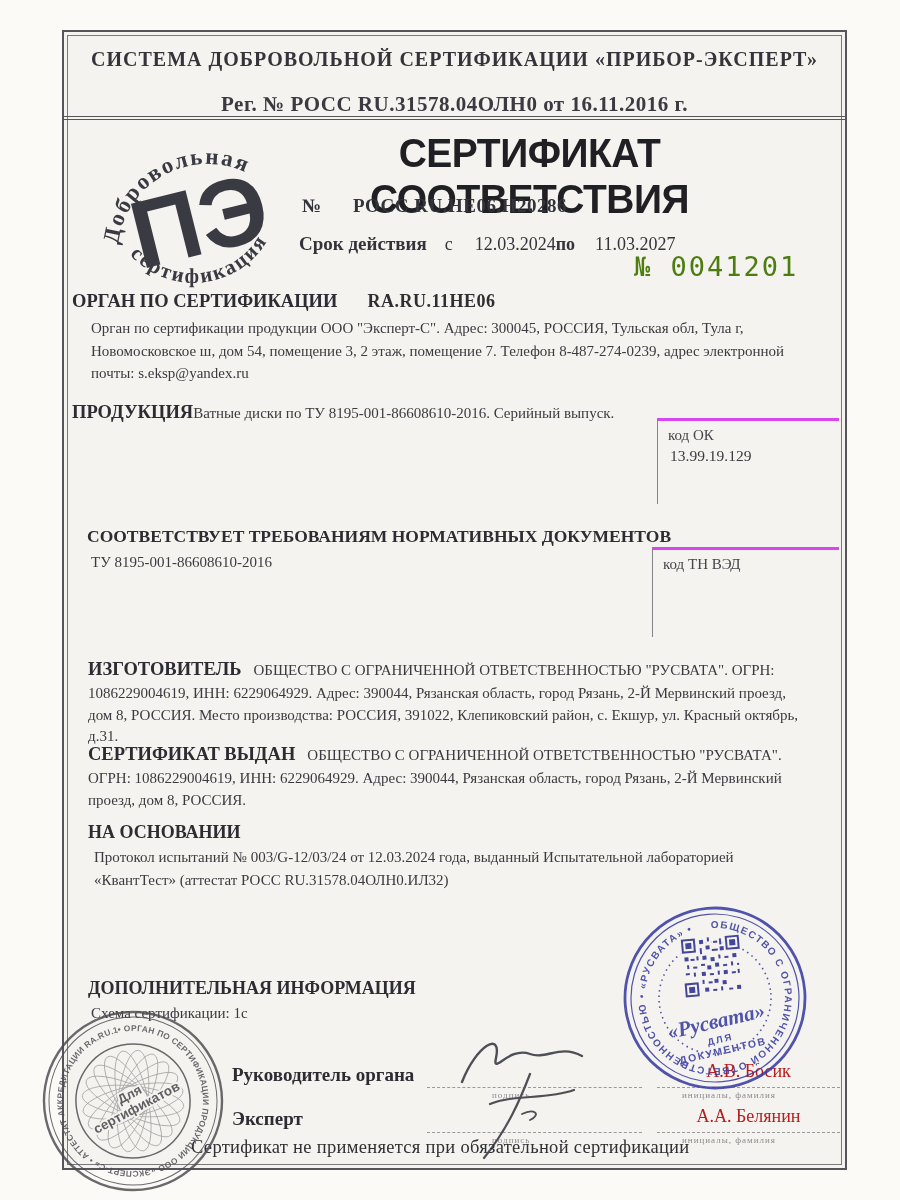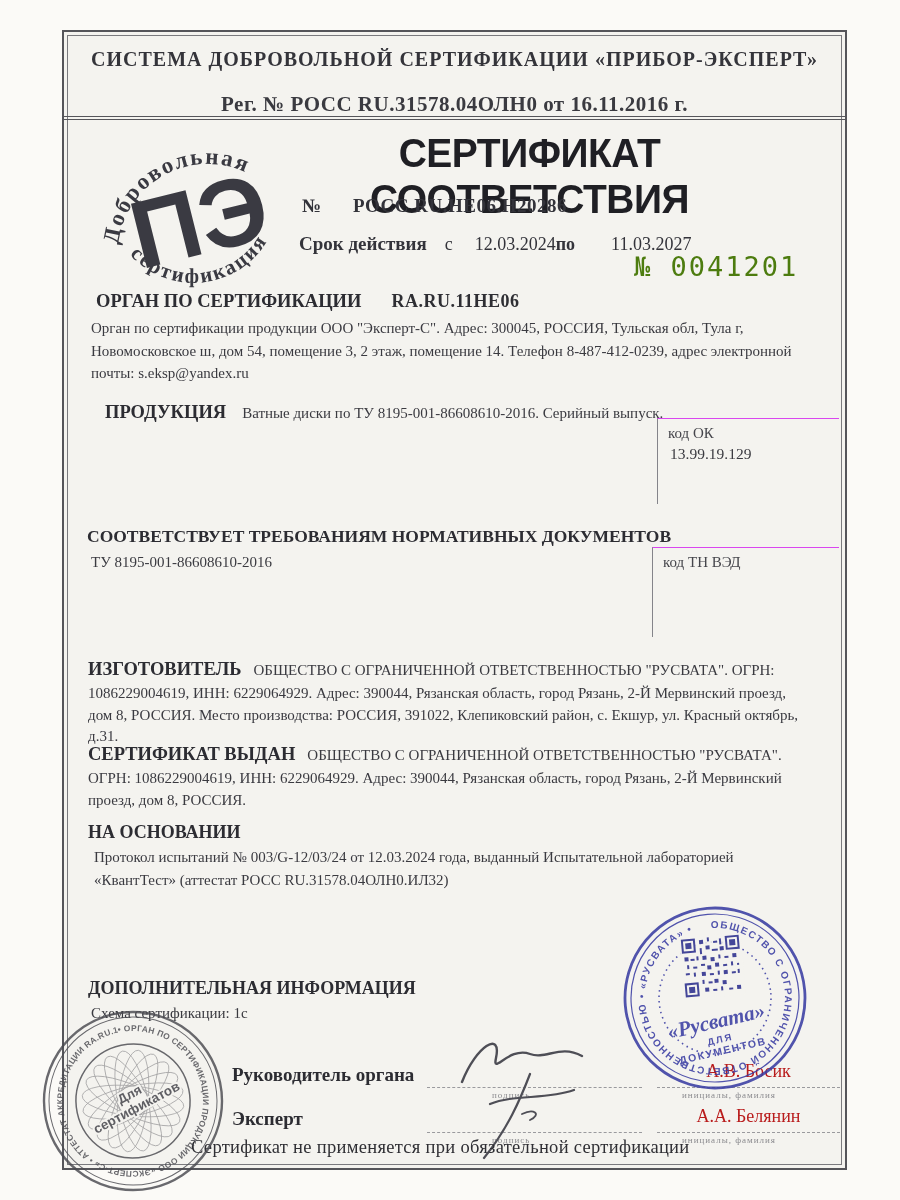--- a/index.html
+++ b/index.html
@@ -14,21 +14,21 @@
   .title{left:178px;top:100px;width:575px;text-align:center;font-family:"Liberation Sans",sans-serif;font-weight:700;font-size:39px;letter-spacing:-.5px;color:#1f1f24;transform:scaleY(1.05);}
   .numline{left:238px;top:163px;font-size:19px;color:#33333a;}
   .numline .lbl{font-weight:700;margin-right:32px;}
   .numline .val{font-weight:600;letter-spacing:.5px;}
   .validity{left:235px;top:201px;font-size:18px;color:#33333a;display:flex;align-items:baseline;}
   .validity .b{font-weight:700;font-size:19px;}
   .blank-num{left:570px;top:219px;font-family:"DejaVu Sans Mono",monospace;font-size:27px;letter-spacing:2px;color:#4d7c0f;}
   .sec-head{font-weight:700;font-size:18.5px;color:#2c2c32;}
   .body-txt{font-size:15px;line-height:1.5;color:#3a3a40;}
   .row-inline{display:flex;align-items:baseline;}
-  .codebox{box-sizing:border-box;border-top:1px solid #d946ef;border-left:1px solid #84848a;padding:6px 0 0 10px;}
+  .codebox{box-sizing:border-box;border-top:3px solid #d946ef;border-left:1px solid #84848a;padding:6px 0 0 10px;}
   .codebox .cl{font-size:15px;color:#45454b;}
   .codebox .cv{font-size:15.5px;color:#3a3a40;margin-top:3px;padding-left:2px;}
   .sig-label{font-weight:700;font-size:19px;color:#2c2c32;}
   .dash{border-bottom:1px dashed #9a9a9e;}
   .caption{font-size:9px;color:#8a8a8e;letter-spacing:1px;}
   .sig-name{font-size:18px;color:#b91c1c;text-align:center;}
   .footer-txt{font-size:18.5px;color:#2f2f34;letter-spacing:.3px;}
   .stamp{pointer-events:none;}
   svg text{font-family:"Liberation Sans",sans-serif;}
   .serifsvg{font-family:"Liberation Serif",serif;}
@@ -65,32 +65,32 @@
 
     <div class="abs numline">
       <span class="lbl">№</span><span class="val">РОСС RU.НЕ06.Н20286</span>
     </div>
 
     <div class="abs validity">
       <span class="b">Срок действия</span>
       <span style="margin-left:18px">с</span>
       <span style="margin-left:22px">12.03.2024</span>
       <span style="font-weight:600">по</span>
-      <span style="margin-left:36px">11.03.2027</span>
+      <span style="margin-left:20px">11.03.2027</span>
     </div>
 
     <div class="abs blank-num">№ 0041201</div>
 
-    <div class="abs row-inline" style="left:32px;top:259px;gap:30px">
+    <div class="abs row-inline" style="left:8px;top:259px;gap:30px">
       <span class="sec-head">ОРГАН ПО СЕРТИФИКАЦИИ</span>
       <span style="font-size:18px;font-weight:600;letter-spacing:.5px">RA.RU.11НЕ06</span>
     </div>
-    <div class="abs body-txt" style="left:27px;top:285px;width:722px">Орган по сертификации продукции ООО "Эксперт-С". Адрес: 300045, РОССИЯ, Тульская обл, Тула г, Новомосковское ш, дом 54, помещение 3, 2 этаж, помещение 14. Телефон 8-487-412-0239, адрес электронной почты: s.eksp@yandex.ru</div>
-
-    <div class="abs row-inline" style="left:41px;top:370px;gap:16px">
+    <div class="abs body-txt" style="left:27px;top:285px;width:722px">Орган по сертификации продукции ООО "Эксперт-С". Адрес: 300045, РОССИЯ, Тульская обл, Тула г, Новомосковское ш, дом 54, помещение 3, 2 этаж, помещение 7. Телефон 8-487-274-0239, адрес электронной почты: s.eksp@yandex.ru</div>
+
+    <div class="abs row-inline" style="left:8px;top:370px;gap:0">
       <span class="sec-head">ПРОДУКЦИЯ</span>
       <span class="body-txt">Ватные диски по ТУ 8195-001-86608610-2016. Серийный выпуск.</span>
     </div>
 
     <div class="abs codebox" style="left:593px;top:386px;width:182px;height:86px">
       <div class="cl">код ОК</div>
       <div class="cv">13.99.19.129</div>
     </div>
 
     <div class="abs sec-head" style="left:23px;top:494px;font-size:17.5px">СООТВЕТСТВУЕТ ТРЕБОВАНИЯМ НОРМАТИВНЫХ ДОКУМЕНТОВ</div>

